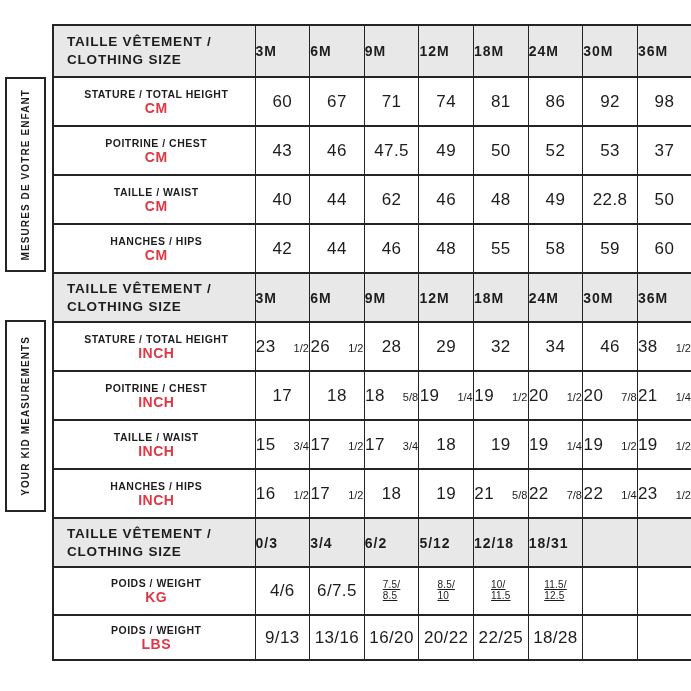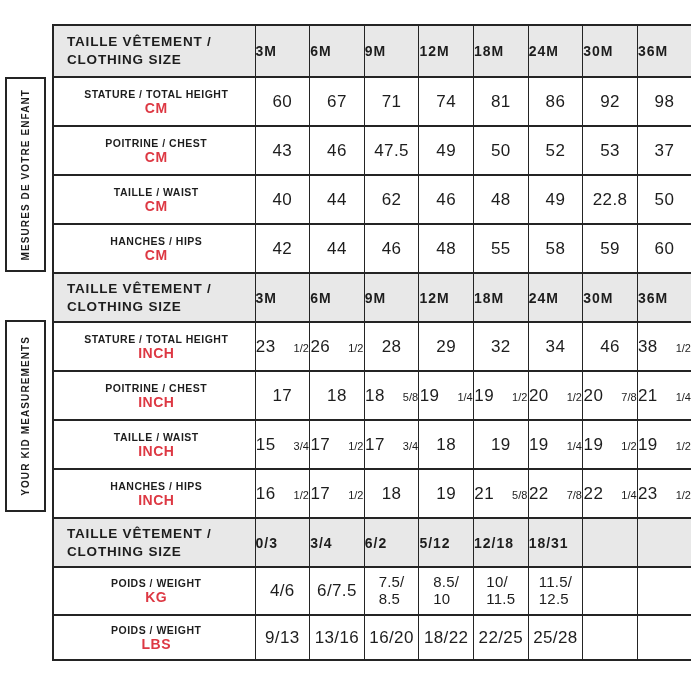--- a/index.html
+++ b/index.html
@@ -53,23 +53,24 @@
     text-align: center;
     vertical-align: middle;
     font-size: 17px;
     font-weight: 400;
     letter-spacing: 0.4px;
   }
   .frac { font-size: 11px; letter-spacing: 0; margin-left: 18px; }
   .multiline {
     display: inline-block;
     text-align: left;
-    font-size: 15px;
+    font-size: 10px;
     line-height: 1.12;
     letter-spacing: 0.2px;
+    text-decoration: underline;
   }
   td.label-cell { vertical-align: middle; }
   .label-wrap {
     display: flex;
     justify-content: flex-start;
     align-items: center;
     padding: 0 9px 0 13px;
     flex-direction: column;
   }
   .row-label {
@@ -324,22 +325,22 @@
         <tr class="row s2 r1">
           <td class="label-cell">
             <div class="label-wrap">
               <span class="row-label">POIDS / WEIGHT</span>
               <span class="unit">LBS</span>
             </div>
           </td>
           <td class="val">9/13</td>
           <td class="val">13/16</td>
           <td class="val">16/20</td>
-          <td class="val">18/22</td>
+          <td class="val">20/22</td>
           <td class="val">22/25</td>
-          <td class="val">25/28</td>
+          <td class="val">18/28</td>
           <td class="val"></td>
           <td class="val"></td>
         </tr>
       </tbody>
   </table>
 
 </div>
 
 </body></html>

